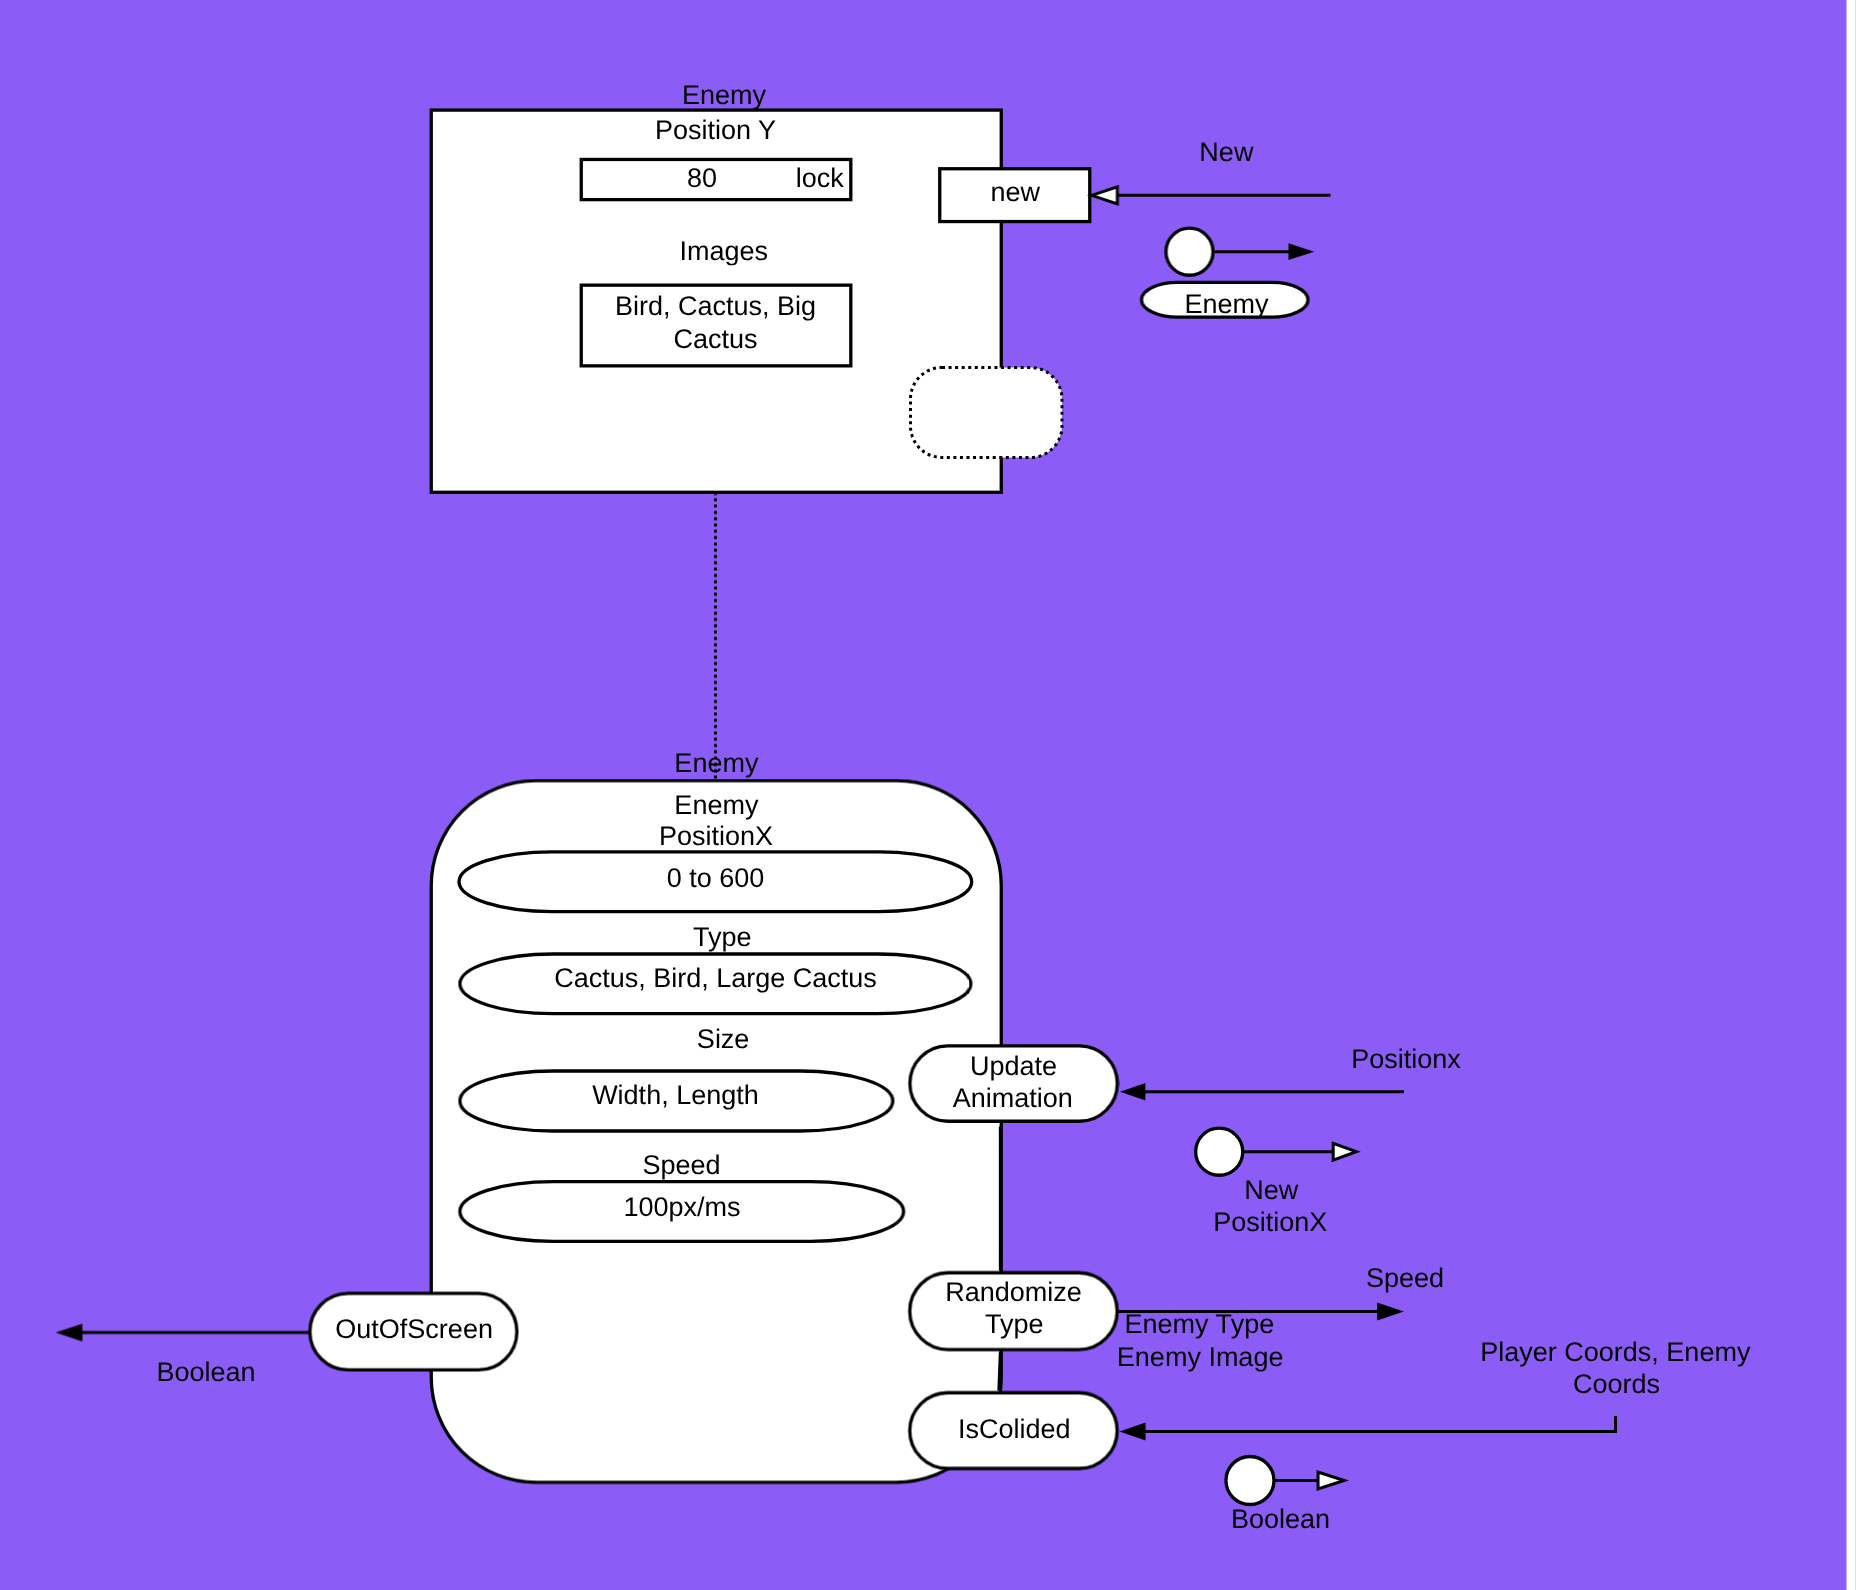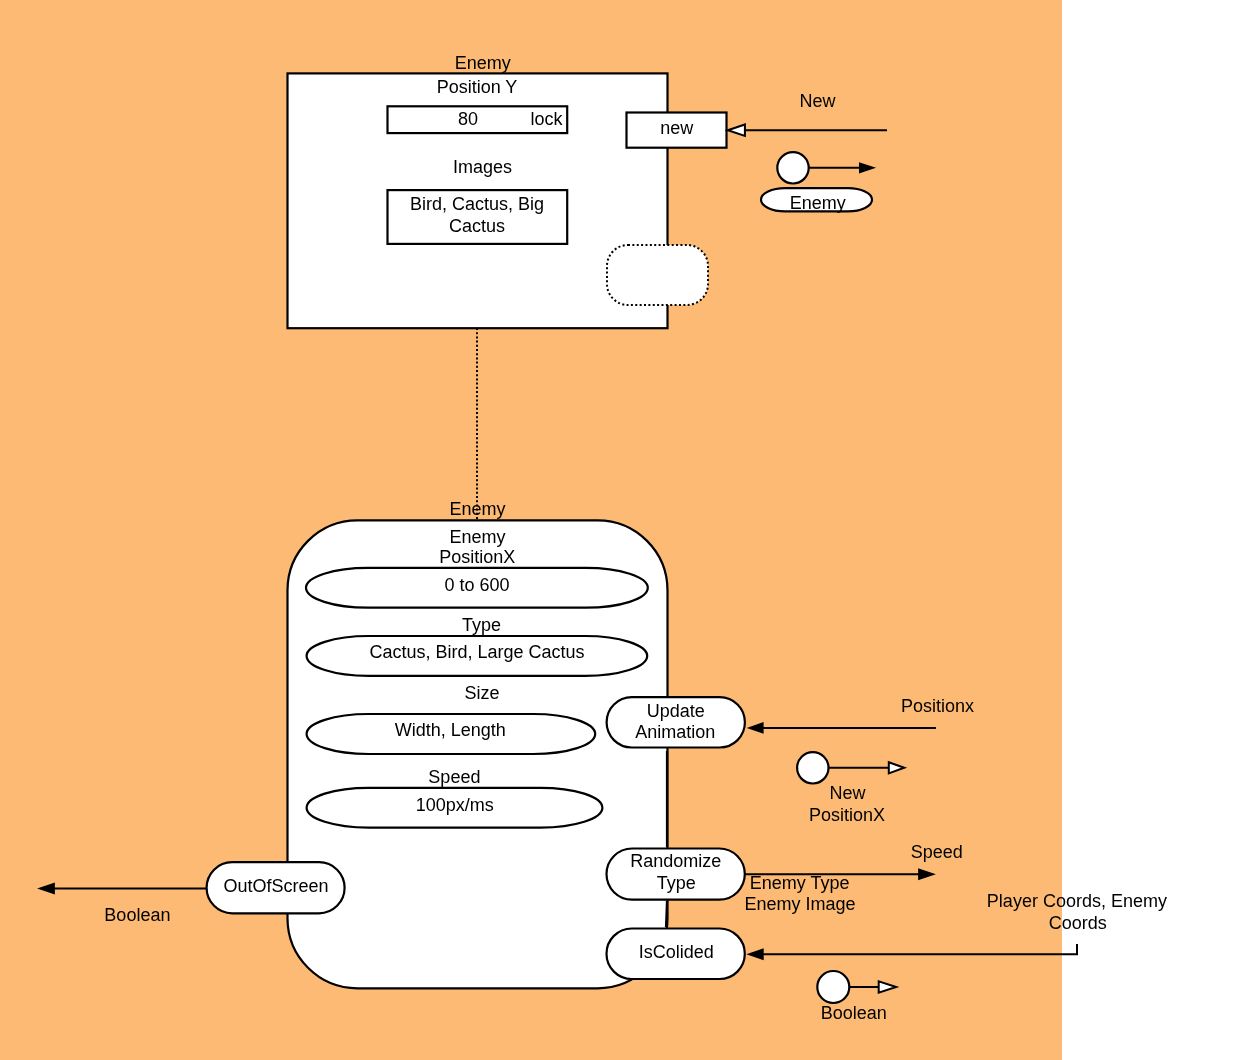--- a/index.html
+++ b/index.html
@@ -1,20 +1,20 @@
 <!DOCTYPE html>
 <html><head>
 <meta charset="utf-8">
 <title>Enemy Diagram</title>
 <style>
   html,body{margin:0;padding:0;background:#ffffff;}
   body{width:1237px;height:1060px;overflow:hidden;
        font-family:"Liberation Sans",sans-serif;}
   svg text{transform:translateZ(0);}
-  #canvas{position:relative;width:1062px;height:1060px;background:#fdba74;text-decoration:underline;}
+  #canvas{position:relative;width:1231px;height:1060px;background:#8b5cf6;text-decoration:underline;}
   #main-svg{position:absolute;left:0;top:0;display:block;}
   text{font-family:"Liberation Sans",sans-serif;font-size:18px;fill:#000000;
        text-anchor:middle;dominant-baseline:auto;}
   .shape{fill:#ffffff;stroke:#000000;stroke-width:2.2;}
   .line{fill:none;stroke:#000000;stroke-width:2.2;}
   .thin{fill:none;stroke:#000000;stroke-width:2;}
   .dotted{fill:none;stroke:#000000;stroke-width:2;stroke-dasharray:2 2.2;stroke-linecap:butt;}
   .dottedfill{fill:#ffffff;stroke:#000000;stroke-width:2;stroke-dasharray:2 2.37;stroke-linecap:butt;}
   .hollow{fill:#ffffff;stroke:#000000;stroke-width:2;}
 </style>

